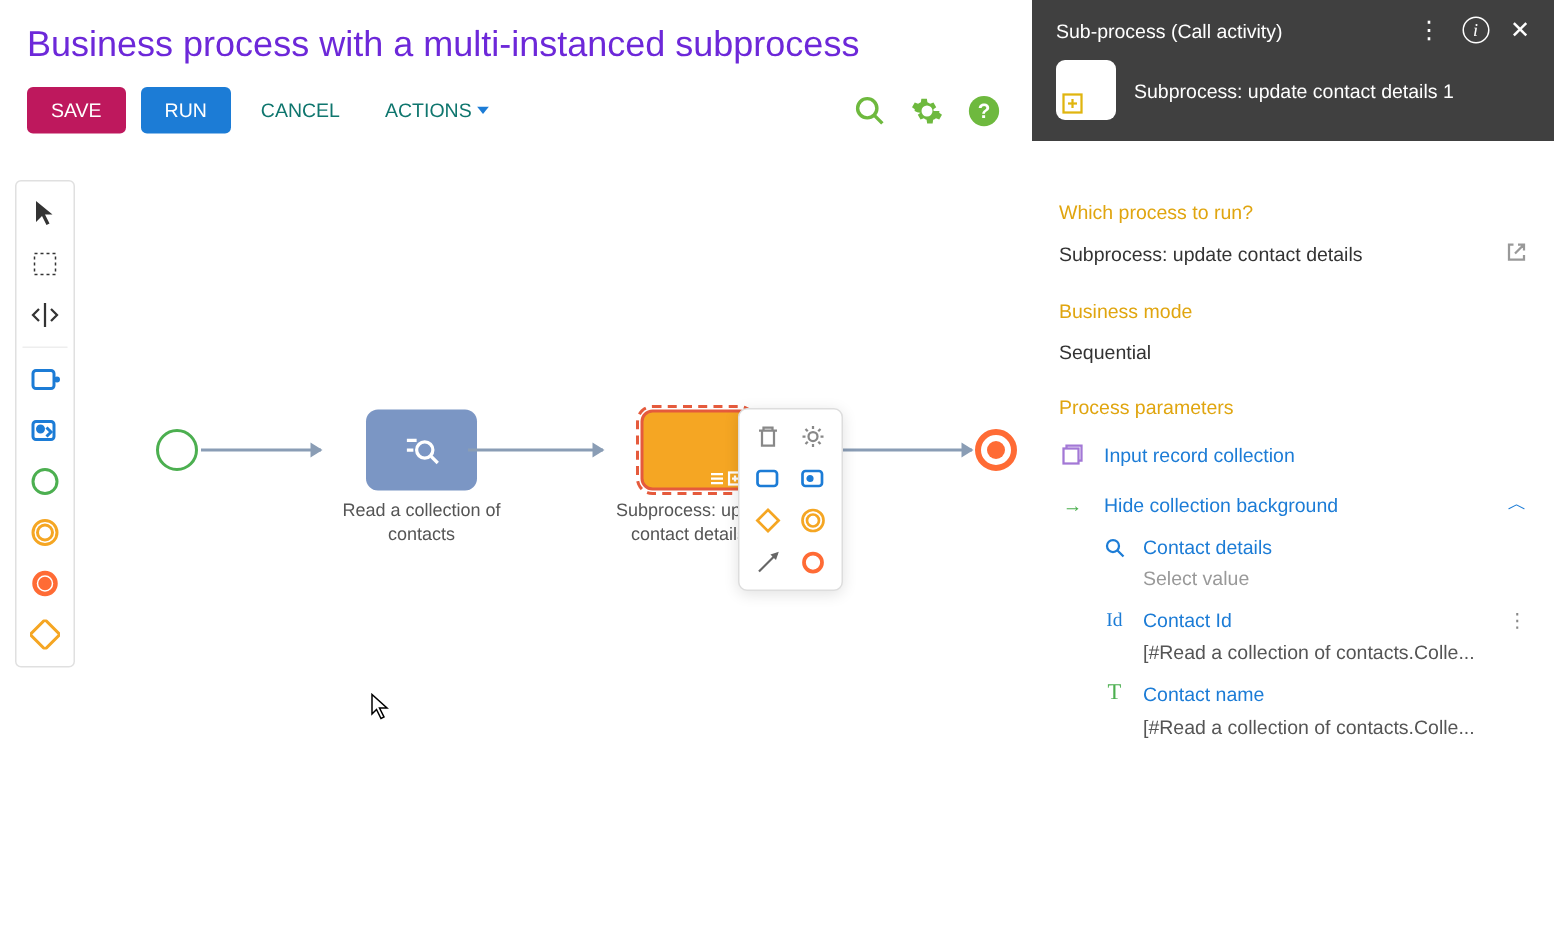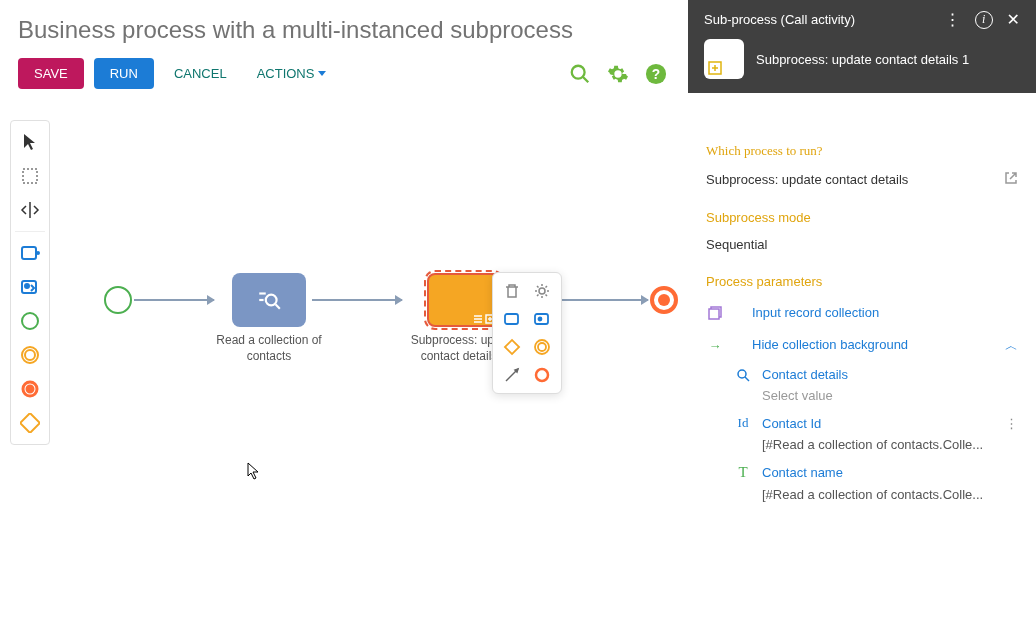--- a/index.html
+++ b/index.html
@@ -2,21 +2,21 @@
 <html><head>
 <meta charset="utf-8">
 <style>
 * { box-sizing: border-box; margin: 0; padding: 0; }
 body { font-family: -apple-system, BlinkMacSystemFont, "Segoe UI", Arial, sans-serif; font-size: 13px; color: #333; background: #fff; width: 1036px; height: 620px; overflow: hidden; position: relative; }
 
 .main { display: flex; height: 100%; }
 .left-pane { flex: 1; padding: 16px 18px; position: relative; }
 .right-pane { width: 348px; background: #fff; display: flex; flex-direction: column; }
 
-h1 { font-size: 24px; font-weight: 400; color: #737373; margin-bottom: 14px; }
+h1 { font-size: 24px; font-weight: 400; color: #6d28d9; margin-bottom: 14px; }
 
 .toolbar { display: flex; align-items: center; gap: 10px; margin-bottom: 18px; }
 .btn { padding: 8px 16px; border-radius: 4px; border: none; font-size: 13px; cursor: pointer; font-weight: 500; }
 .btn-green { background: #be185d; color: #fff; }
 .btn-blue { background: #1c7cd6; color: #fff; }
 .btn-link { background: none; color: #0f766e; padding: 8px 10px; }
 .btn-actions { display: flex; align-items: center; gap: 4px; }
 .spacer { flex: 1; }
 .icon-btn { width: 28px; height: 28px; display: flex; align-items: center; justify-content: center; cursor: pointer; color: #6eb93e; }
 .icon-btn svg { width: 22px; height: 22px; }
@@ -55,26 +55,26 @@
 .rp-title { font-size: 13px; }
 .rp-icons { display: flex; gap: 14px; align-items: center; }
 .rp-icons span { cursor: pointer; font-size: 16px; }
 .rp-sub { display: flex; align-items: center; gap: 12px; }
 .rp-thumb { width: 40px; height: 40px; background: #fff; border-radius: 6px; display: flex; align-items: flex-end; justify-content: flex-start; padding: 4px; }
 .rp-thumb svg { width: 14px; height: 14px; }
 .rp-name { font-size: 13px; }
 
 .rp-body { padding: 16px 18px; overflow-y: auto; flex: 1; }
 .section-label { color: #e0a50f; font-size: 13px; margin-bottom: 8px; margin-top: 12px; }
-.section-label:first-child { margin-top: 34px; font-family: Liberation Serif, serif; }
+.section-label:first-child { margin-top: 24px; }
 .value-row { display: flex; align-items: center; justify-content: space-between; padding: 4px 0 10px 0; border-bottom: none; }
 .value-text { color: #333; font-size: 13px; text-align: center; }
 .link-icon { color: #999; cursor: pointer; }
 
-.param-row { display: flex; gap: 28px; padding: 8px 0; }
+.param-row { display: flex; align-items: center; gap: 12px; padding: 8px 0; }
 .param-icon { width: 18px; flex-shrink: 0; display: flex; justify-content: center; }
 .param-link { color: #1c7cd6; font-size: 13px; cursor: pointer; }
 .param-chev { color: #1c7cd6; margin-left: auto; }
 
 .param-sub { padding-left: 28px; }
 .param-val { color: #555; font-size: 13px; padding: 2px 0 8px 28px; white-space: nowrap; overflow: hidden; text-overflow: ellipsis; max-width: 290px; }
 .param-placeholder { color: #999; }
 
 .param-item { display: flex; align-items: center; gap: 10px; padding: 4px 0; }
 .pi-icon { width: 18px; display: flex; justify-content: center; color: #1c7cd6; }
@@ -180,21 +180,21 @@
     </div>
 
     <div class="canvas">
 
       <div class="node" style="left:44px; top:166px;">
         <div class="start-circle"></div>
       </div>
 
       <div class="arrow" style="left:74px; top:179px; width:80px;"></div>
 
-      <div class="node" style="left:149px; top:153px; width:120px;">
+      <div class="node" style="left:161px; top:153px; width:120px;">
         <div class="task-box" style="margin:0 auto;">
           <svg viewBox="0 0 24 24" fill="none" stroke="#fff" stroke-width="2">
               <line x1="3" y1="6" x2="9" y2="6"></line>
               <line x1="3" y1="12" x2="7" y2="12"></line>
               <circle cx="14" cy="12" r="5"></circle>
               <line x1="18" y1="16" x2="22" y2="20"></line>
             </svg>
         </div>
         <div class="node-label">Read a collection of contacts</div>
       </div>
@@ -308,21 +308,21 @@
       <div class="section-label">Which process to run?</div>
       <div class="value-row">
         <span class="value-text">Subprocess: update contact details</span>
         <span class="link-icon">
           <svg width="14" height="14" viewBox="0 0 14 14" fill="none" stroke="#999" stroke-width="1.5">
               <path d="M5 2 H2 V12 H12 V9 M8 2 H12 V6 M12 2 L6 8"></path>
             </svg>
         </span>
       </div>
 
-      <div class="section-label">Subprocess mode</div>
+      <div class="section-label">Business mode</div>
       <div class="value-row">
         <span class="value-text">Sequential</span>
       </div>
 
       <div class="section-label">Process parameters</div>
 
       <div class="param-row">
         <div class="param-icon">
           <svg width="16" height="16" viewBox="0 0 16 16" fill="none" stroke="#a378d6" stroke-width="1.5">
               <rect x="2" y="4" width="10" height="10"></rect>

